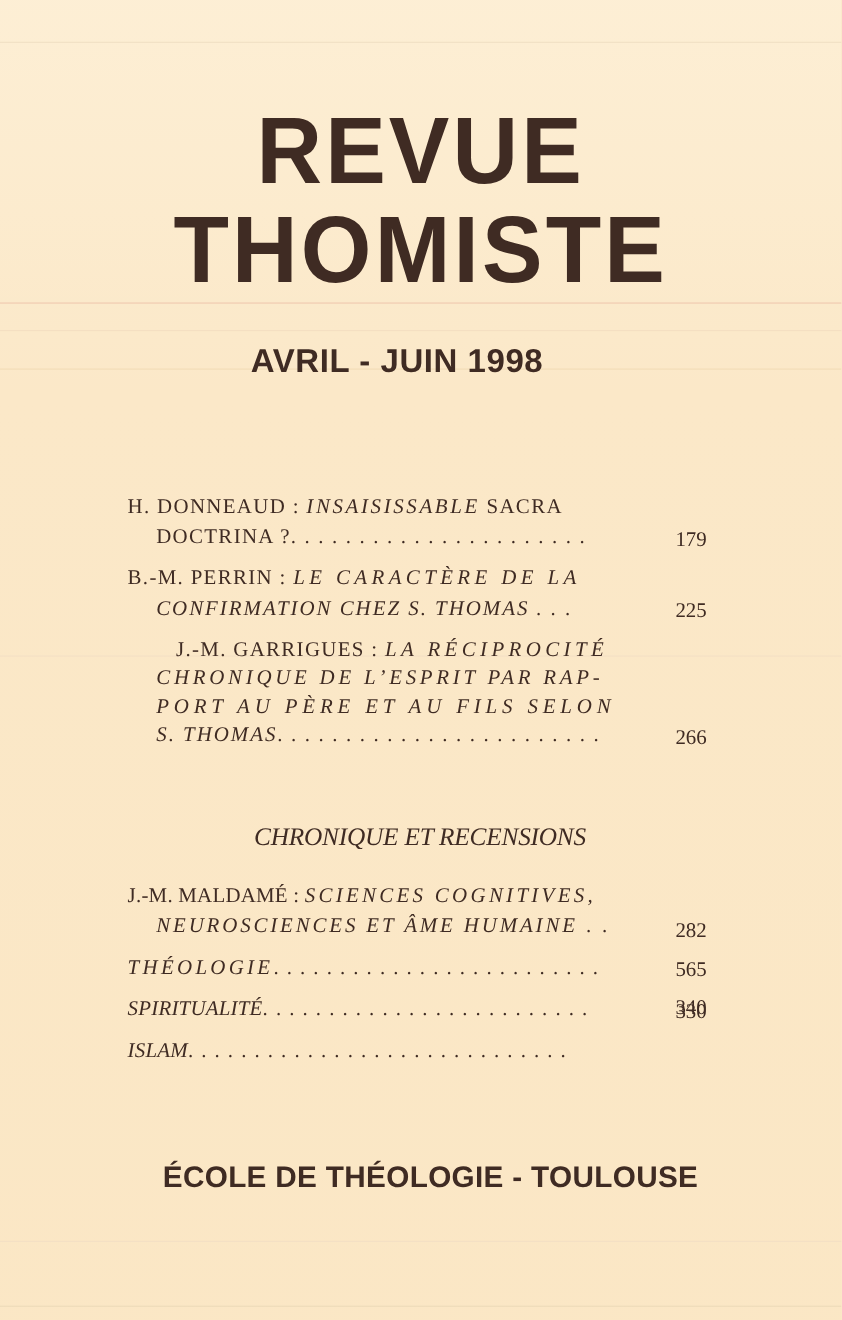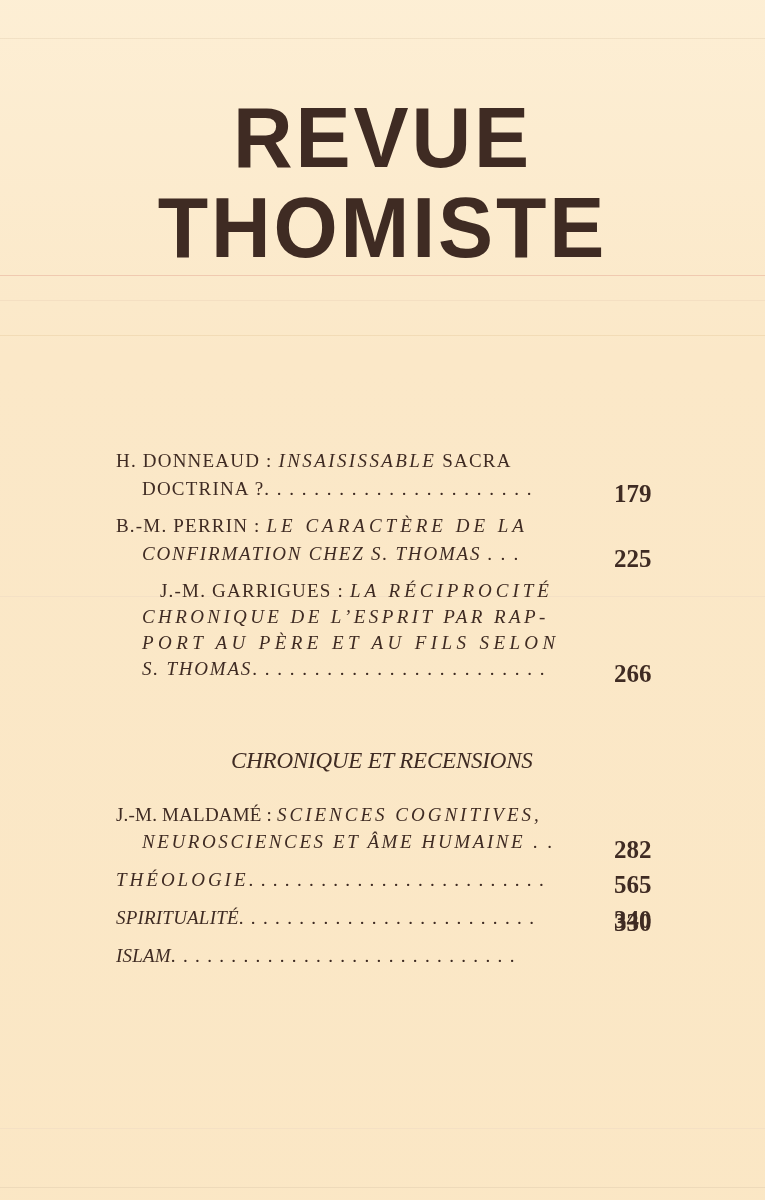--- a/index.html
+++ b/index.html
@@ -29,21 +29,21 @@
     }
     .toc { position: absolute; left: 0; top: 0; width: 765px; }
     .toc-line {
       position: absolute; font-family: "Liberation Serif", serif;
       font-size: 19px; color: #3f2b23; white-space: nowrap;
       letter-spacing: 1.2px;
     }
     .it { font-style: italic; letter-spacing: 2.4px; }
     .page-num {
       position: absolute; left: 614px; font-family: "Liberation Serif", serif;
-      font-size: 25px; color: #3f2b23; font-weight: bold;
+      font-size: 19px; color: #3f2b23;
     }
     .section-heading {
       position: absolute; left: 231px; top: 748px;
       font-family: "Liberation Serif", serif; font-style: italic;
       font-size: 23px; color: #3f2b23; letter-spacing: -0.2px;
     }
     .publisher {
       position: absolute; left: 148px; top: 1055px;
       font-family: "Liberation Sans", sans-serif; font-weight: bold;
       font-size: 27px; color: #3f2b23; letter-spacing: 0.3px;
@@ -58,20 +58,21 @@
   <div class="streak" style="top:275px;background:rgba(230,170,150,0.5);"></div>
   <div class="streak" style="top:300px;background:rgba(235,210,185,0.45);"></div>
   <div class="streak" style="top:335px;background:rgba(230,205,160,0.45);"></div>
   <div class="streak" style="top:596px;background:rgba(235,215,195,0.4);"></div>
   <div class="streak" style="top:1128px;background:rgba(235,215,195,0.4);"></div>
   <div class="streak" style="top:1187px;background:rgba(220,200,170,0.4);"></div>
 
   <div class="title-line" style="top:88px;">REVUE</div>
   <div class="title-line" style="top:178px;">THOMISTE</div>
 
+  <div class="date-line">AVRIL - JUIN 1998</div>
 
   <div class="toc">
 
     <div>
       <div class="toc-line" style="left:116px;top:450px;">
         <span>H. DONNEAUD :</span>
         <span class="it">INSAISISSABLE</span>
         <span>SACRA</span>
       </div>
       <div class="toc-line" style="left:142px;top:478px;">
@@ -135,13 +136,14 @@
 
     <div>
       <div class="toc-line" style="left:116px;top:945px;">
         <span class="it" style="letter-spacing:0.2px;">ISLAM</span><span style="letter-spacing:1.3px;">. . . . . . . . . . . . . . . . . . . . . . . . . . . . .</span>
       </div>
       <div class="page-num" style="top:906px;">340</div>
     </div>
 
   </div>
 
+  <div class="publisher">ÉCOLE DE THÉOLOGIE - TOULOUSE</div>
 </div>
 
 </body></html>

